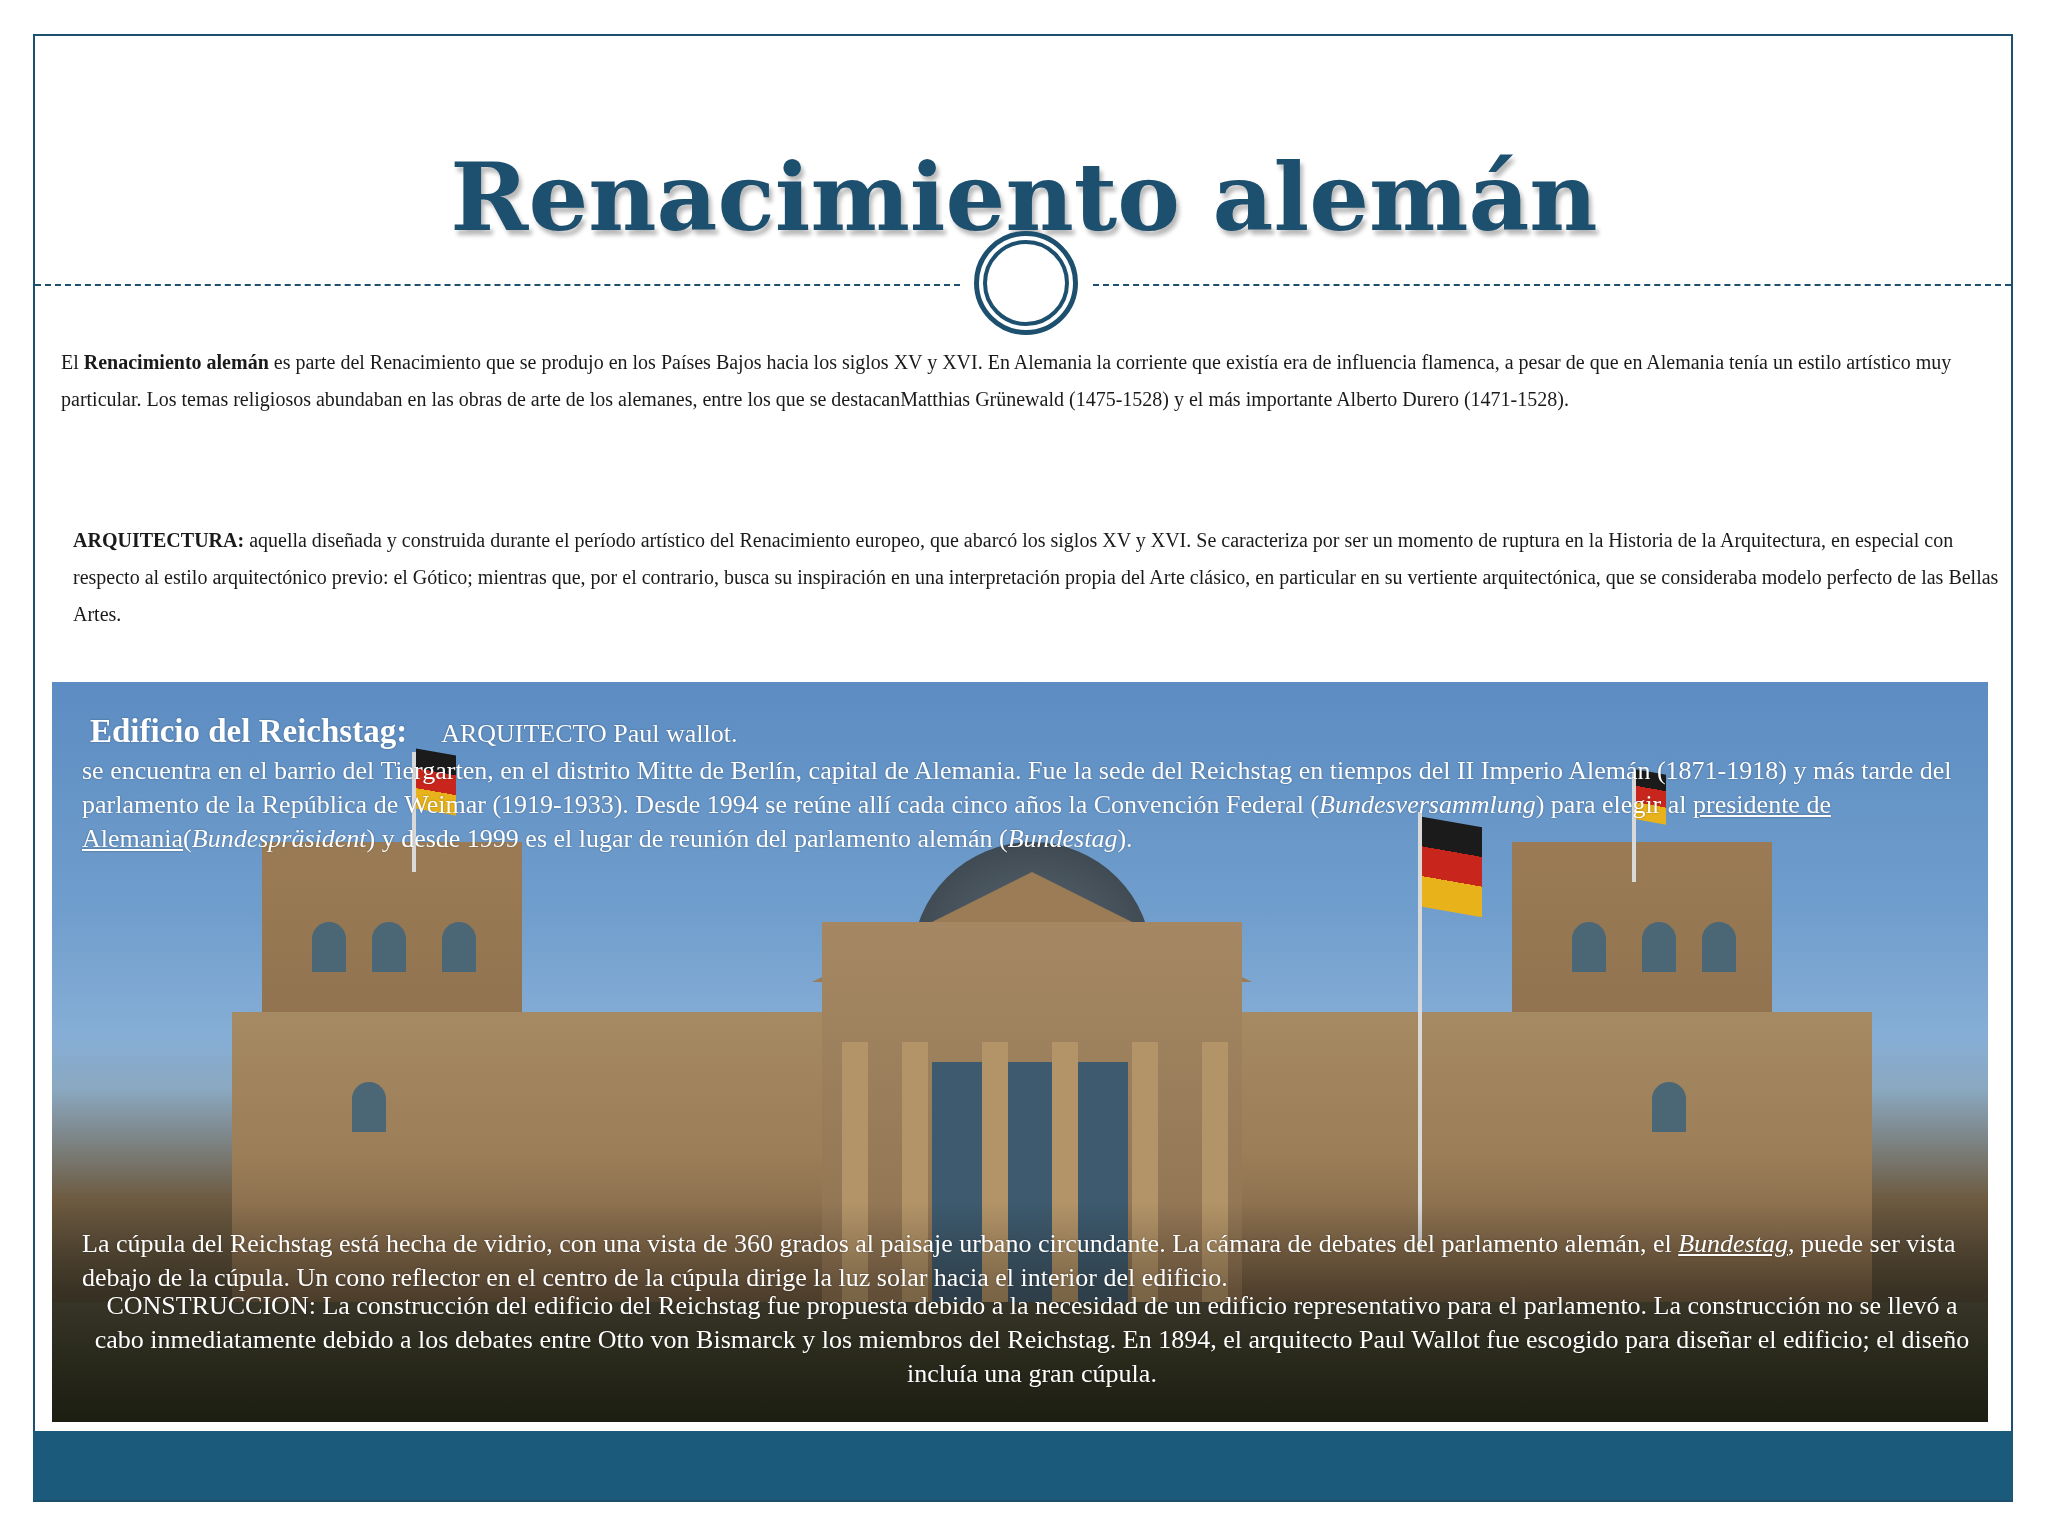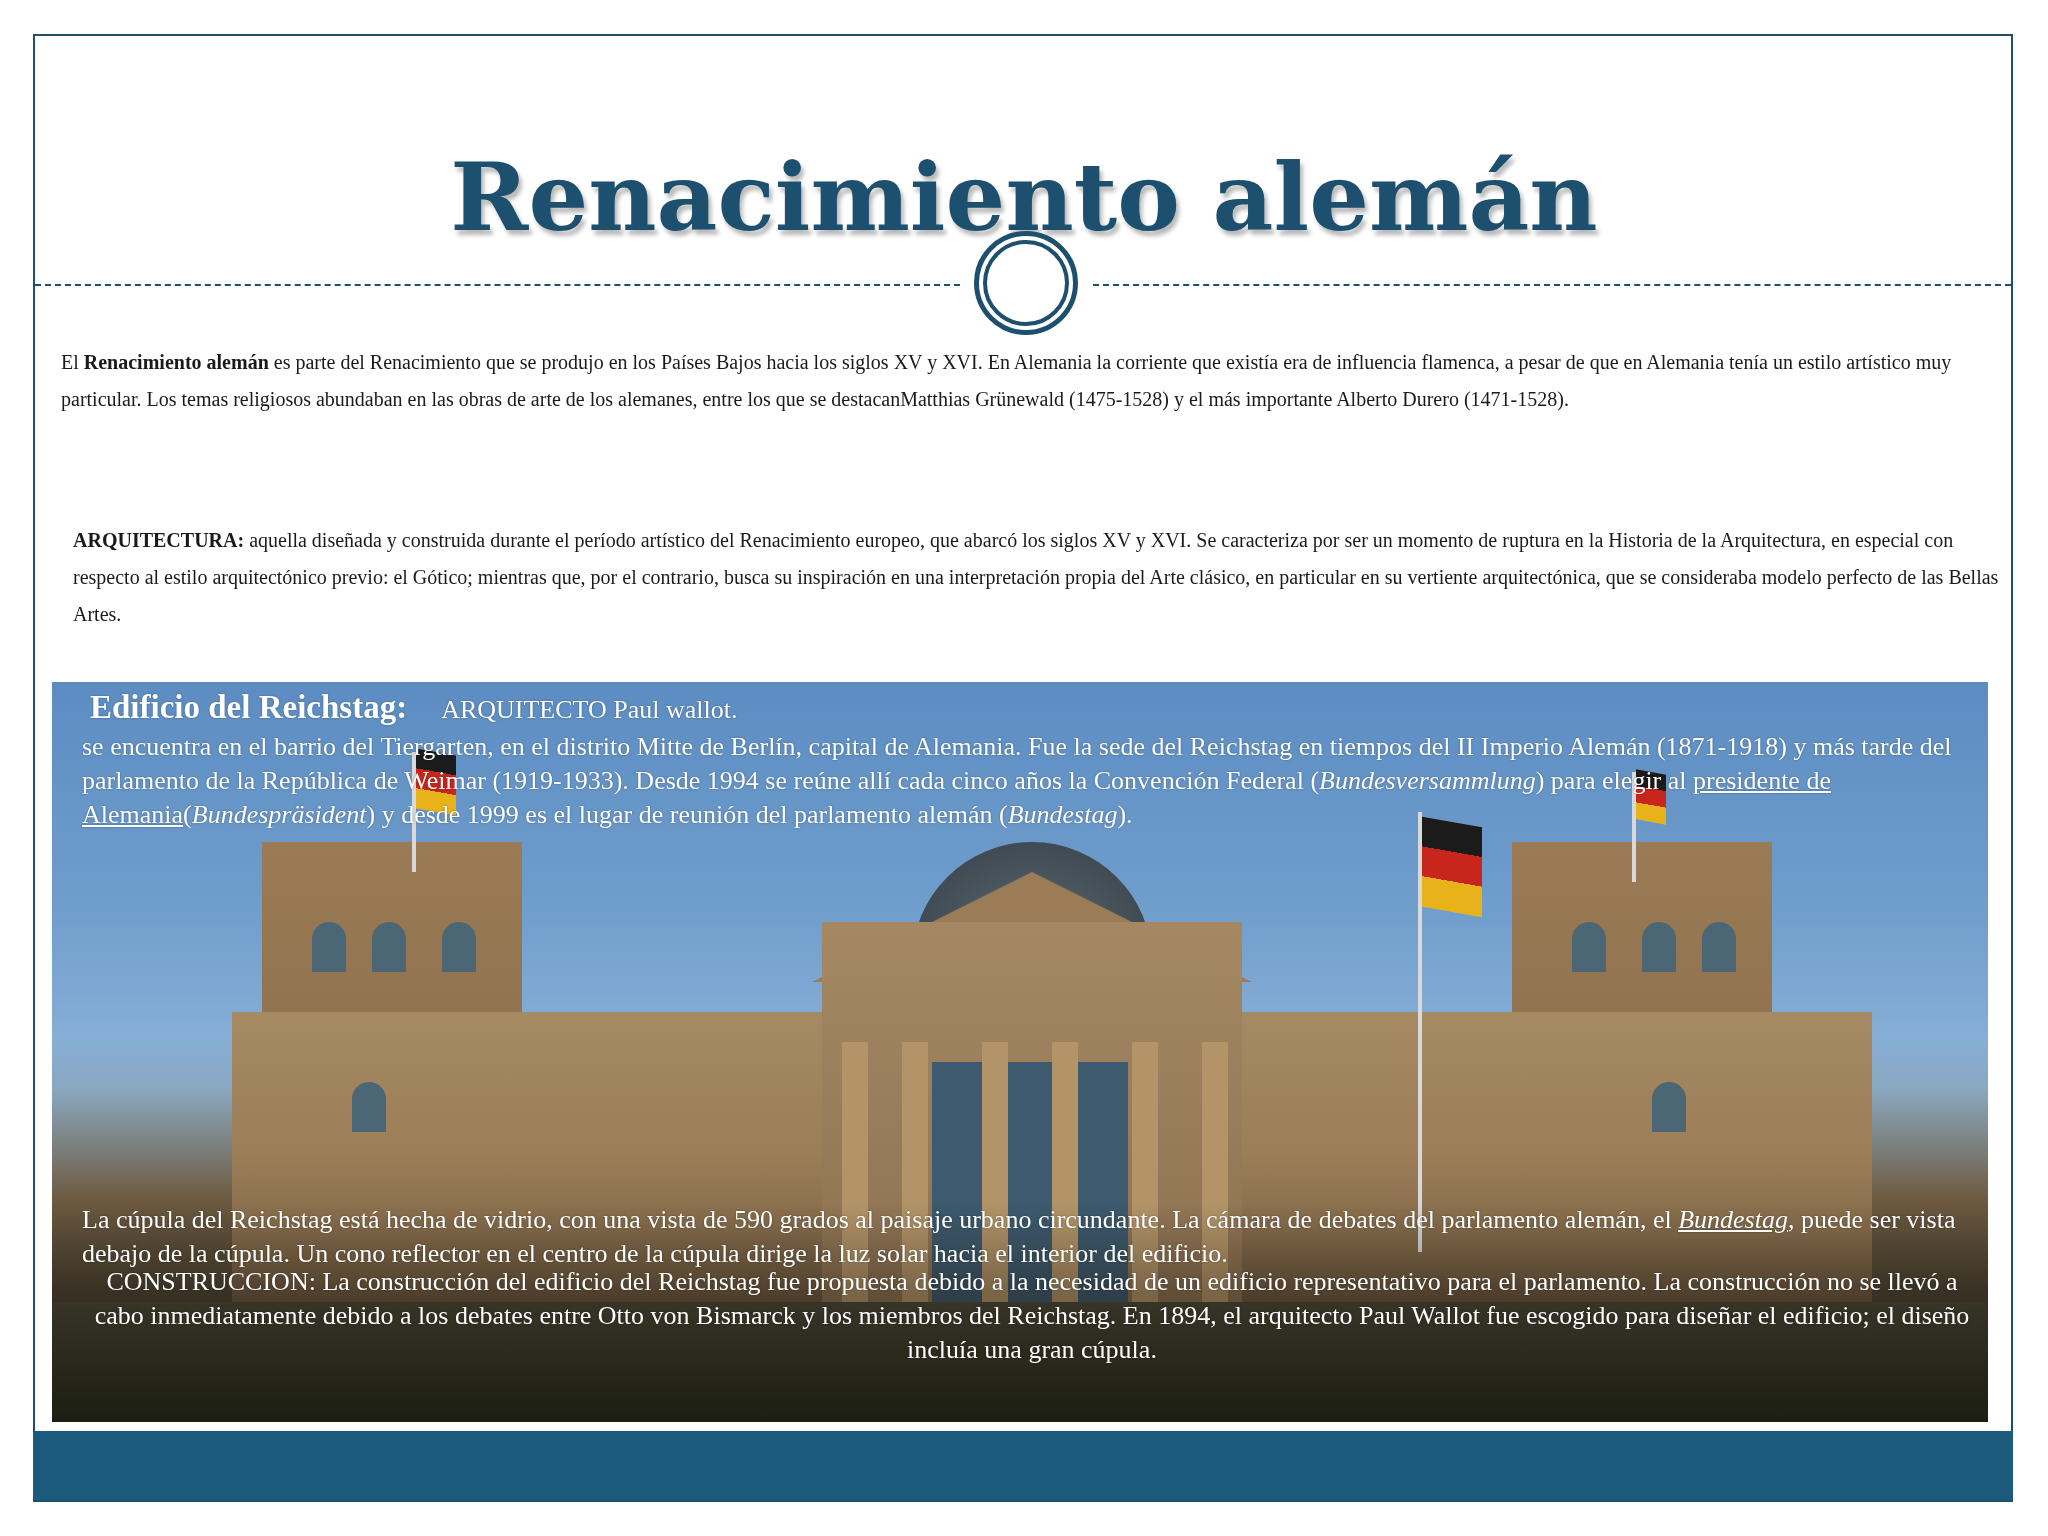--- a/index.html
+++ b/index.html
@@ -42,21 +42,21 @@
   .flagpole { position:absolute; width:4px; background:#d9d9d9; }
   .flag { position:absolute; width:60px; height:90px;
           background:linear-gradient(180deg,#1b1b1b 0 33%,#c8261d 33% 66%,#e7b21a 66% 100%);
           transform:skewY(10deg); }
   .lawn { position:absolute; left:0; top:620px; width:1936px; height:120px;
           background:linear-gradient(180deg,#4b4a37,#2b2f1c); }
   .shade { position:absolute; left:0; top:520px; width:1936px; height:220px;
            background:linear-gradient(180deg,rgba(20,15,10,0) 0%,rgba(20,15,10,0.35) 40%,rgba(10,10,5,0.45) 100%); }
 
   .ov { position:absolute; color:#ffffff; font-family:"Liberation Serif",serif; font-size:26px; line-height:34px;
-        text-shadow:0 0 2px rgba(0,0,0,0.35); }
+        text-shadow:0 0 2px rgba(0,0,0,0.35);margin-top:24px; }
   .ov-head { left:90px; top:690px; }
   .ov-head .h { font-size:33px; font-weight:bold; }
   .ov-head .sub { font-size:26px; margin-left:34px; }
   .ov-p1 { left:82px; top:730px; width:1900px; }
   .ov-p2 { left:82px; top:1203px; width:1900px; }
   .ov-p3 { left:82px; top:1265px; width:1900px;text-align:center; }
   .ov i { }
   .ov u { text-decoration:underline; }
   .footer-bar { position:absolute; left:33px; top:1431px; width:1980px; height:71px; background:#1c5a7c;
                 border-bottom:2px solid #1d4f6e; box-sizing:border-box; }
@@ -113,17 +113,17 @@
   <div class="lawn"></div>
   <div class="shade"></div>
 </div>
 
 <div class="ov ov-head">
   <span class="h">Edificio del Reichstag:</span><span class="sub">ARQUITECTO  Paul wallot.</span>
 </div>
 
 <div class="ov ov-p1"><span>se encuentra en el barrio del Tiergarten, en el distrito Mitte de Berlín, capital de Alemania. Fue la sede del Reichstag en tiempos del II Imperio Alemán (1871-1918) y más tarde del parlamento de la República de Weimar (1919-1933). Desde 1994 se reúne allí cada cinco años la Convención Federal (</span><i>Bundesversammlung</i><span>) para elegir al </span><u>presidente de Alemania</u><span>(</span><i>Bundespräsident</i><span>) y desde 1999 es el lugar de reunión del parlamento alemán (</span><i>Bundestag</i><span>).</span></div>
 
-<div class="ov ov-p2"><span>La cúpula del Reichstag está hecha de vidrio, con una vista de 590 grados al paisaje urbano circundante. La cámara de debates del parlamento alemán, el </span><i><u>Bundestag</u></i><span>, puede ser vista debajo de la cúpula. Un cono reflector en el centro de la cúpula dirige la luz solar hacia el interior del edificio.</span></div>
+<div class="ov ov-p2"><span>La cúpula del Reichstag está hecha de vidrio, con una vista de 360 grados al paisaje urbano circundante. La cámara de debates del parlamento alemán, el </span><i><u>Bundestag</u></i><span>, puede ser vista debajo de la cúpula. Un cono reflector en el centro de la cúpula dirige la luz solar hacia el interior del edificio.</span></div>
 
 <div class="ov ov-p3">CONSTRUCCION: La construcción del edificio del Reichstag fue propuesta debido a la necesidad de un edificio representativo para el parlamento. La construcción no se llevó a cabo inmediatamente debido a los debates entre Otto von Bismarck  y los miembros del Reichstag. En 1894, el arquitecto Paul Wallot fue escogido para diseñar el edificio; el diseño incluía una gran cúpula.</div>
 
 <div class="footer-bar"></div>
 
 </body></html>

